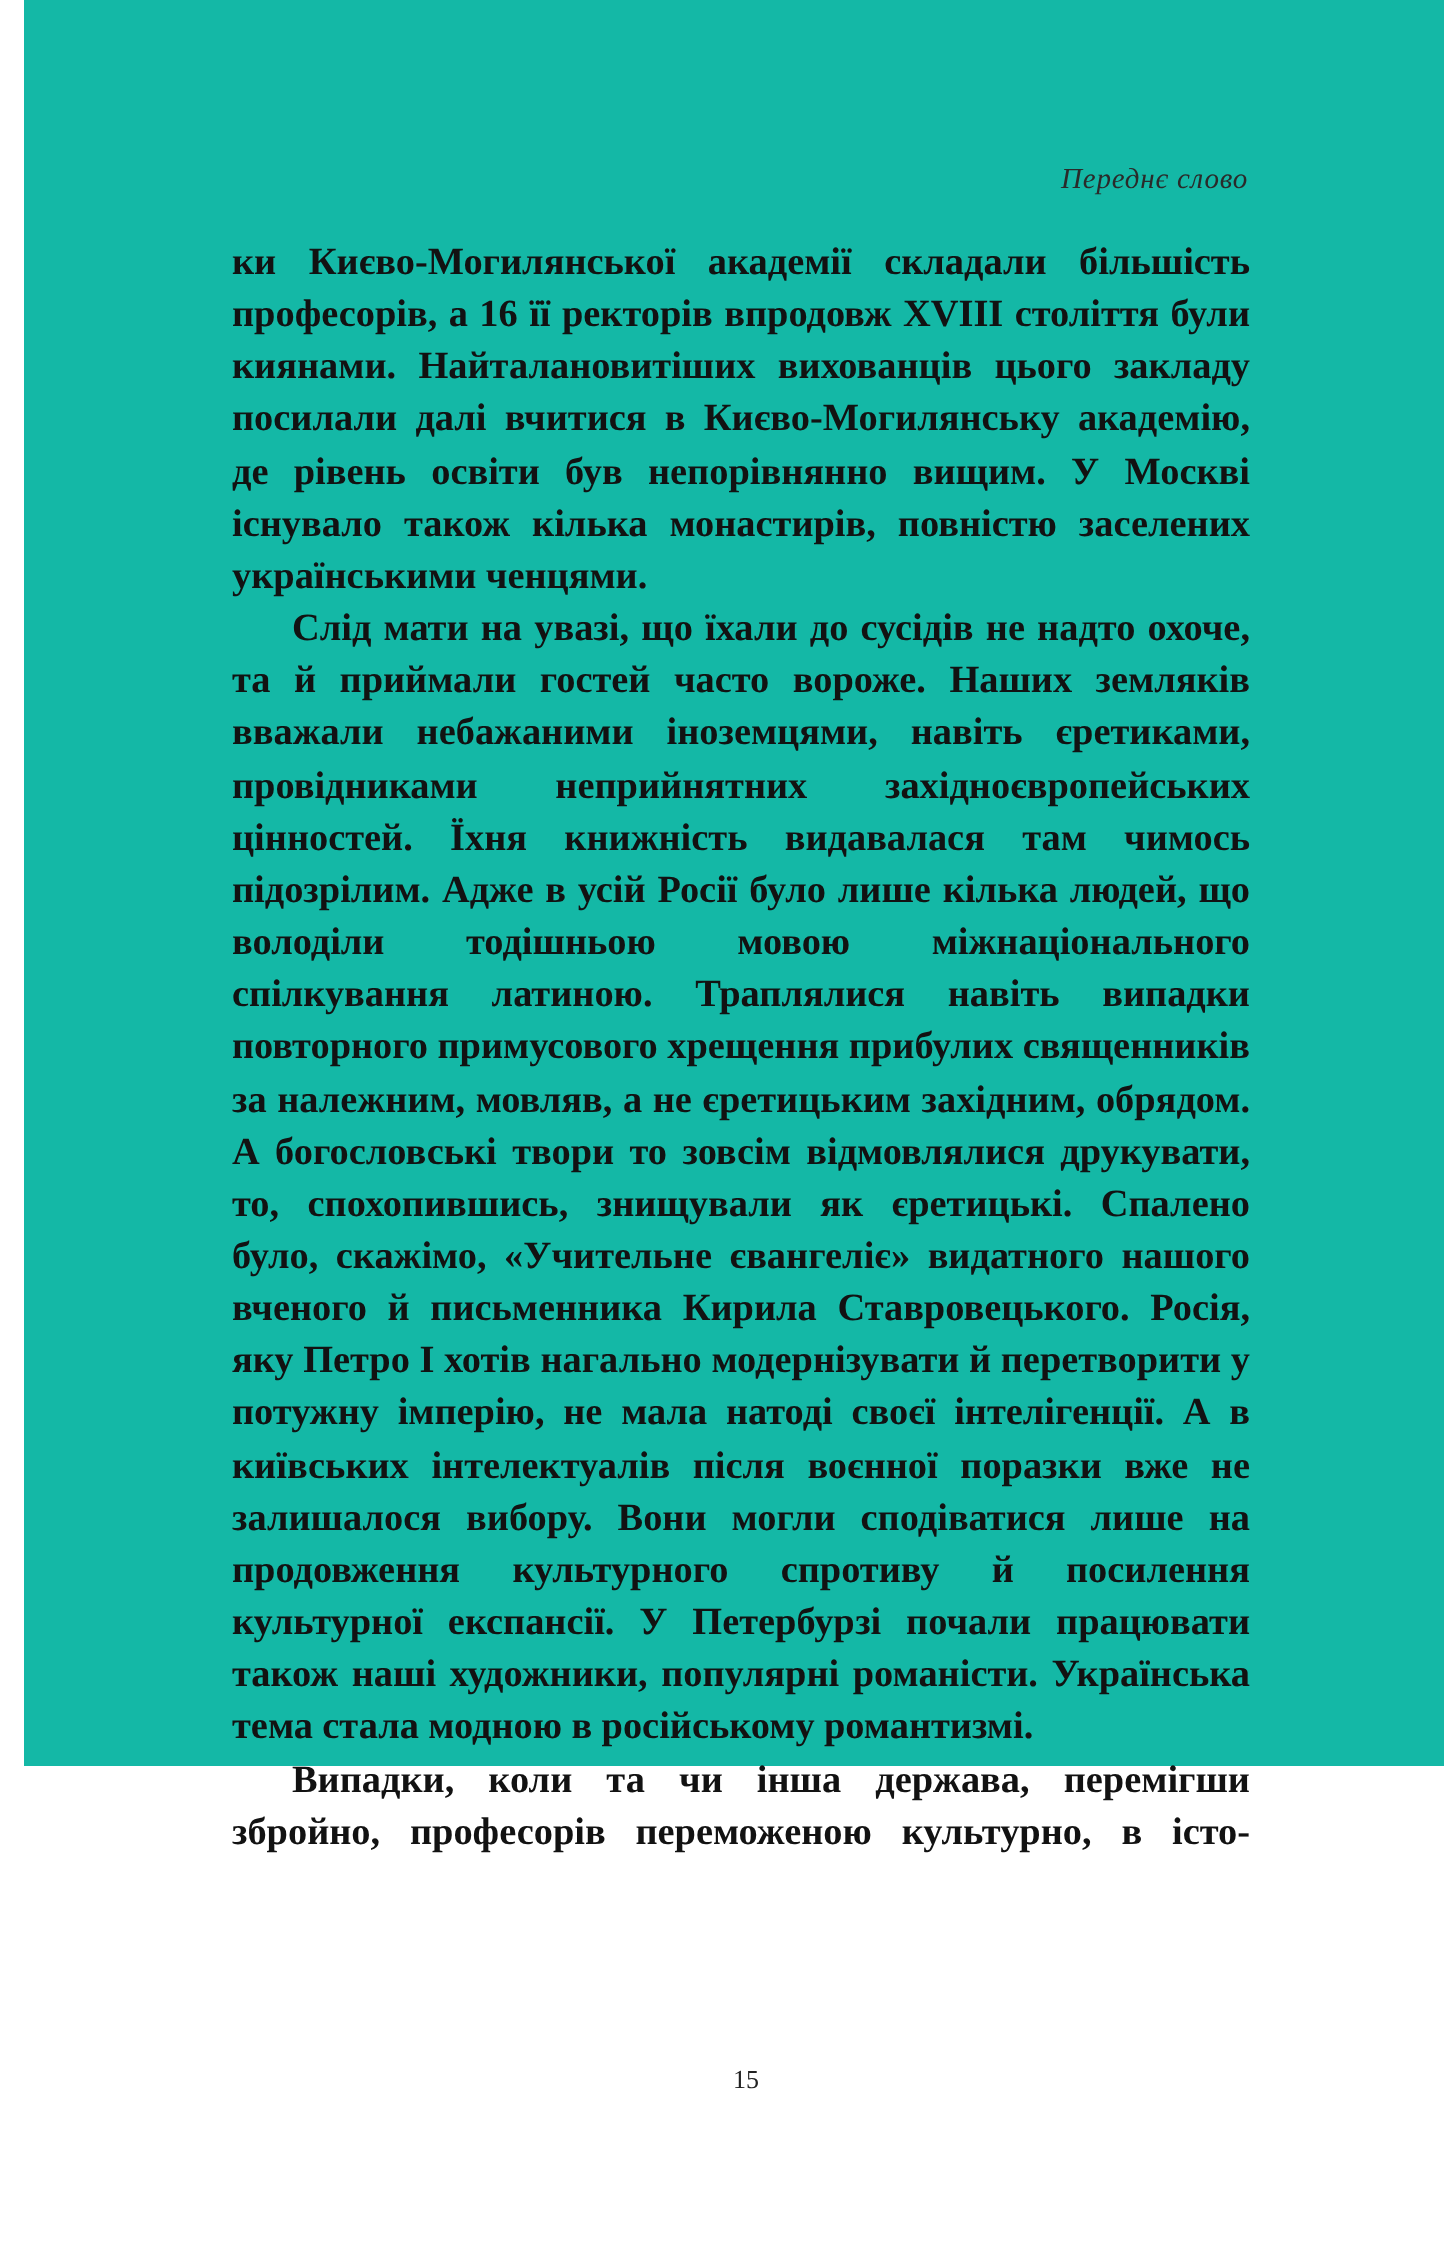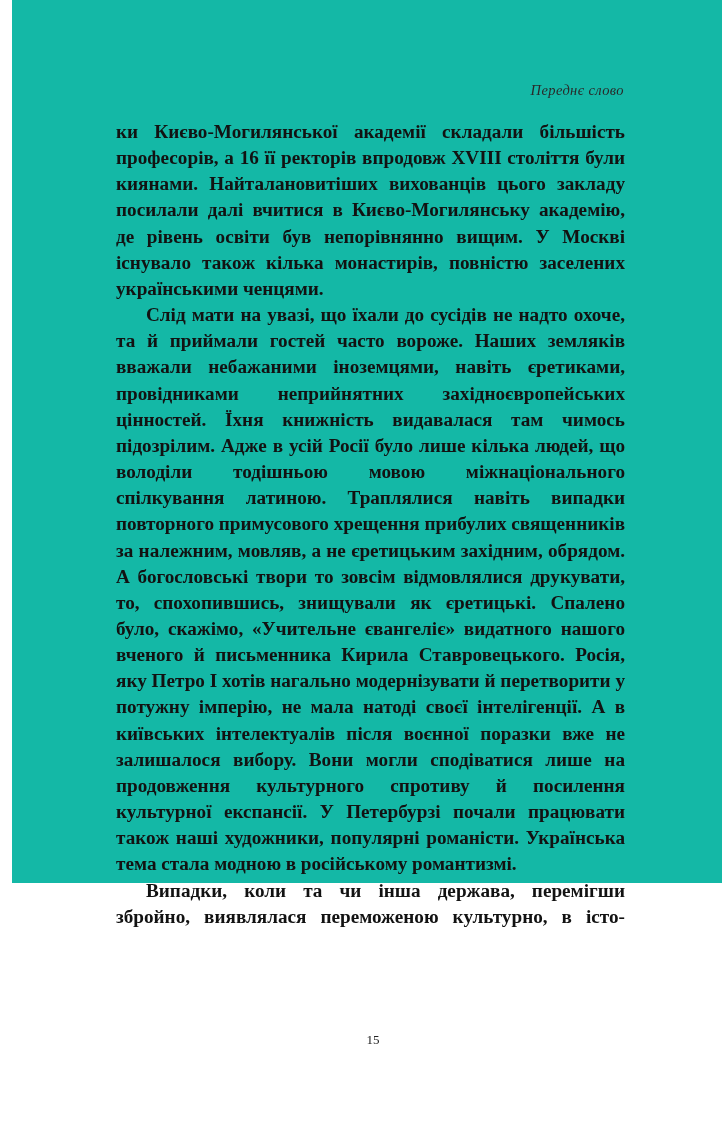--- a/index.html
+++ b/index.html
@@ -90,19 +90,19 @@
 <div class="page">
 
   <div class="running-head">Переднє слово</div>
 
   <div class="text-column">
 
     <p class="body-par">ки Києво-Могилянської академії складали більшість професорів, а 16 її ректорів впродовж XVIII століття були киянами. Найталановитіших вихованців цього закладу посилали далі вчитися в Києво-Могилянську академію, де рівень освіти був непорівнянно вищим. У Москві існувало також кілька монастирів, повністю заселених українськими ченцями.</p>
 
     <p class="body-par indented">Слід мати на увазі, що їхали до сусідів не надто охоче, та й приймали гостей часто вороже. Наших земляків вважали небажаними іноземцями, навіть єретиками, провідниками неприйнятних західноєвропейських цінностей. Їхня книжність видавалася там чимось підозрілим. Адже в усій Росії було лише кілька людей, що володіли тодішньою мовою міжнаціонального спілкування латиною. Траплялися навіть випадки повторного примусового хрещення прибулих священників за належним, мовляв, а не єретицьким західним, обрядом. А богословські твори то зовсім відмовлялися друкувати, то, спохопившись, знищували як єретицькі. Спалено було, скажімо, «Учительне євангеліє» видатного нашого вченого й письменника Кирила Ставровецького. Росія, яку Петро I хотів нагально модернізувати й перетворити у потужну імперію, не мала натоді своєї інтелігенції. А в київських інтелектуалів після воєнної поразки вже не залишалося вибору. Вони могли сподіватися лише на продовження культурного спротиву й посилення культурної експансії. У Петербурзі почали працювати також наші художники, популярні романісти. Українська тема стала модною в російському романтизмі.</p>
 
-    <p class="body-par indented flush-last">Випадки, коли та чи інша держава, перемігши збройно, виявлялася переможеною культурно, в істо-</p>
+    <p class="body-par indented flush-last">Випадки, коли та чи інша держава, перемігши збройно, професорів переможеною культурно, в істо-</p>
 
   </div>
 
   <div class="folio">15</div>
 
 </div>
 
 </body></html>

